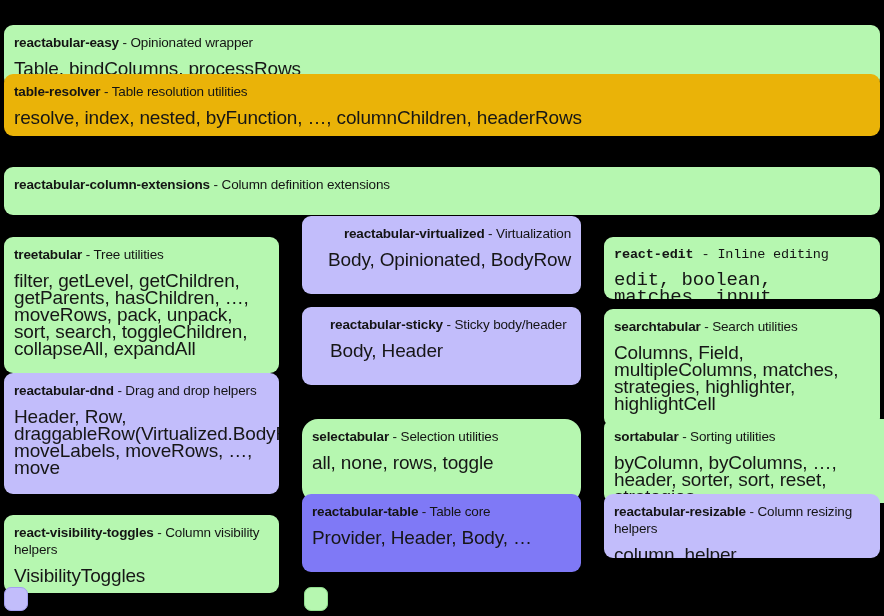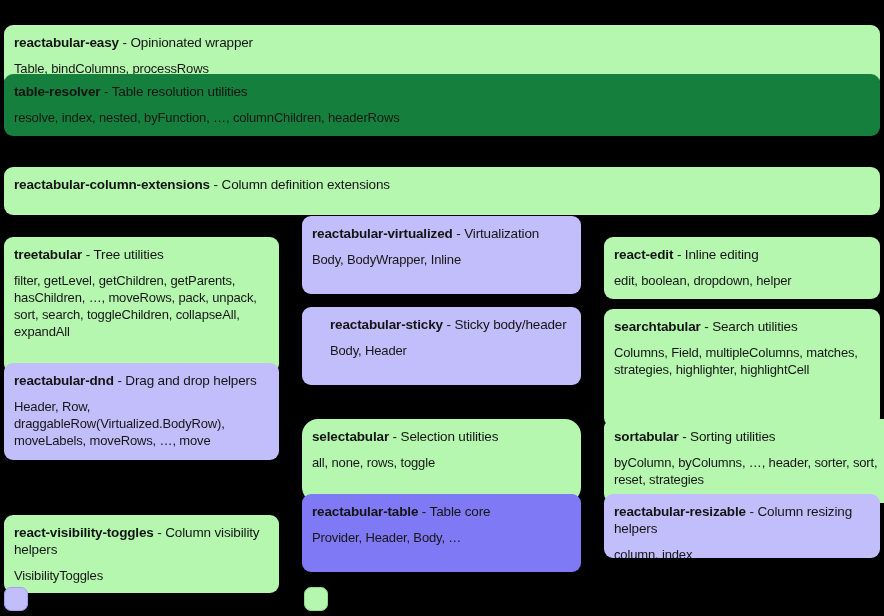--- a/index.html
+++ b/index.html
@@ -47,29 +47,29 @@
 
   .card .title .dash {
     font-weight: normal;
   }
 
   .card .title .desc {
     font-weight: normal;
   }
 
   .card .api {
-    font-size: 13px;
+    font-size: 19px;
     line-height: 17px;
     letter-spacing: -0.15px;
     color: #161616;
   }
 
   
   .tint-green-light { background: #b6f7b0; margin-top: 21px; }
-  .tint-green-strong { background: #15803d; }
+  .tint-green-strong { background: #eab308; }
   .tint-purple-light { background: #c2bdfb; }
   .tint-purple-strong { background: #7f79f6; }
 
   
   .legend-swatch {
     position: absolute;
     width: 24px;
     height: 24px;
     border-radius: 7px;
   }
@@ -109,39 +109,39 @@
     </div>
   </div>
 
   <div class="card tint-green-light" style="left:4px; top:216px; width:275px; height:136px;">
     <div class="title">
       <span class="pkg">treetabular</span><span class="dash"> - </span><span class="desc">Tree utilities</span>
     </div>
     <div class="api">filter, getLevel, getChildren, getParents, hasChildren, …, moveRows, pack, unpack, sort, search, toggleChildren, collapseAll, expandAll</div>
   </div>
 
-  <div class="card tint-purple-light" style="left:4px; top:363px; width:275px; height:97px;">
+  <div class="card tint-purple-light" style="left:4px; top:373px; width:275px; height:121px;">
     <div class="title">
       <span class="pkg">reactabular-dnd</span><span class="dash"> - </span><span class="desc">Drag and drop helpers</span>
     </div>
     <div class="api">Header, Row, draggableRow(Virtualized.BodyRow), moveLabels, moveRows, …, move</div>
   </div>
 
   <div class="card tint-green-light" style="left:4px; top:494px; width:275px; height:78px;">
     <div class="title">
       <span class="pkg">react-visibility-toggles</span><span class="dash"> - </span><span class="desc">Column visibility helpers</span>
     </div>
     <div class="api">VisibilityToggles</div>
   </div>
 
-  <div class="card tint-purple-light" style="left:302px; top:216px; width:279px; height:78px;">
+  <div class="card tint-purple-light" style="left:302px; top:216px; width:279px; height:78px;text-align:right;">
     <div class="title">
       <span class="pkg">reactabular-virtualized</span><span class="dash"> - </span><span class="desc">Virtualization</span>
     </div>
-    <div class="api">Body, BodyWrapper, Inline</div>
+    <div class="api">Body, Opinionated, BodyRow</div>
   </div>
 
   <div class="card tint-purple-light" style="left:302px; top:307px; width:279px; height:78px;padding-left:28px;">
     <div class="title">
       <span class="pkg">reactabular-sticky</span><span class="dash"> - </span><span class="desc">Sticky body/header</span>
     </div>
     <div class="api">Body, Header</div>
   </div>
 
   <div class="card tint-green-light" style="left:302px; top:398px; width:279px; height:84px;border-radius:16px;">
@@ -151,45 +151,45 @@
     <div class="api">all, none, rows, toggle</div>
   </div>
 
   <div class="card tint-purple-strong" style="left:302px; top:494px; width:279px; height:78px;">
     <div class="title">
       <span class="pkg">reactabular-table</span><span class="dash"> - </span><span class="desc">Table core</span>
     </div>
     <div class="api">Provider, Header, Body, …</div>
   </div>
 
-  <div class="card tint-green-light" style="left:604px; top:216px; width:276px; height:62px;">
+  <div class="card tint-green-light" style="left:604px; top:216px; width:276px; height:62px;font-family:Liberation Mono, monospace;">
     <div class="title">
       <span class="pkg">react-edit</span><span class="dash"> - </span><span class="desc">Inline editing</span>
     </div>
-    <div class="api">edit, boolean, dropdown, helper</div>
+    <div class="api">edit, boolean, matches, input</div>
   </div>
 
   <div class="card tint-green-light" style="left:604px; top:288px; width:276px; height:118px;">
     <div class="title">
       <span class="pkg">searchtabular</span><span class="dash"> - </span><span class="desc">Search utilities</span>
     </div>
     <div class="api">Columns, Field, multipleColumns, matches, strategies, highlighter, highlightCell</div>
   </div>
 
   <div class="card tint-green-light" style="left:604px; top:398px; width:295px; height:84px;">
     <div class="title">
       <span class="pkg">sortabular</span><span class="dash"> - </span><span class="desc">Sorting utilities</span>
     </div>
     <div class="api">byColumn, byColumns, …, header, sorter, sort, reset, strategies</div>
   </div>
 
   <div class="card tint-purple-light" style="left:604px; top:494px; width:276px; height:64px;">
     <div class="title">
       <span class="pkg">reactabular-resizable</span><span class="dash"> - </span><span class="desc">Column resizing helpers</span>
     </div>
-    <div class="api">column, index</div>
+    <div class="api">column, helper</div>
   </div>
 
   <div class="legend-swatch purple" style="left:4px; top:587px;"></div>
 
   <div class="legend-swatch green" style="left:304px; top:587px;"></div>
 
 </div>
 
 </body></html>

